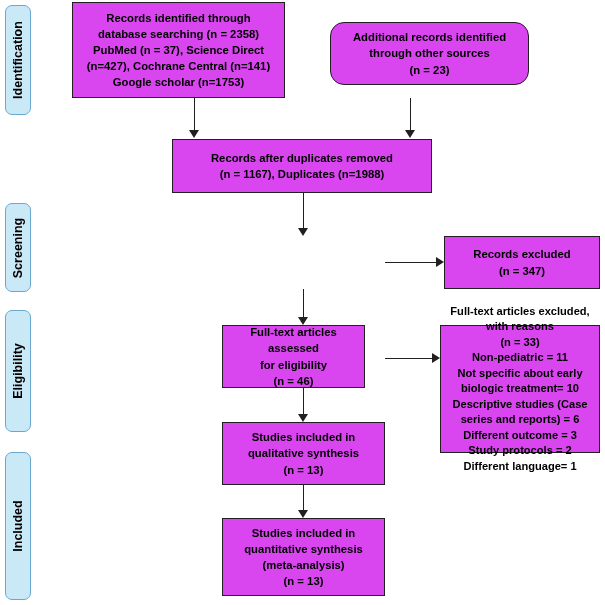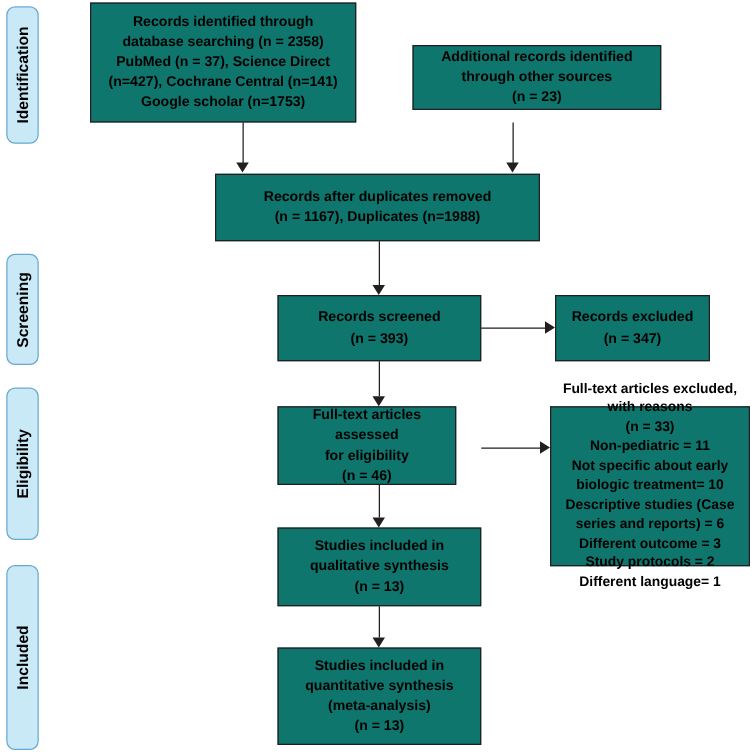--- a/index.html
+++ b/index.html
@@ -37,21 +37,21 @@
     font-weight: bold;
     color: #000000;
     letter-spacing: 0px;
   }
 
   
   .box {
     position: absolute;
     box-sizing: border-box;
     border: 1.6px solid #231f20;
-    background: #0f766e;
+    background: #d946ef;
     display: flex;
     align-items: center;
     justify-content: center;
     text-align: center;
     padding: 2px 4px;
   }
   .box .box-text {
     font-size: 11.3px;
     font-weight: bold;
     line-height: 1.42;
@@ -110,37 +110,33 @@
   </div>
 
   <div class="box" style="left:72px; top:2px; width:213px; height:96px;">
     <span class="box-text">Records identified through
 database searching (n = 2358)
 PubMed (n = 37), Science Direct
 (n=427), Cochrane Central (n=141)
 Google scholar (n=1753)</span>
   </div>
 
-  <div class="box" style="left:330px; top:36px; width:199px; height:52px;">
+  <div class="box" style="left:330px; top:22px; width:199px; height:63px;border-radius:14px;">
     <span class="box-text">Additional records identified
 through other sources
 (n = 23)</span>
   </div>
 
   <div class="box" style="left:172px; top:139px; width:260px; height:54px;">
     <span class="box-text">Records after duplicates removed
 (n = 1167), Duplicates (n=1988)</span>
   </div>
 
-  <div class="box" style="left:222px; top:236px; width:163px; height:53px;">
-    <span class="box-text">Records screened
-(n = 393)</span>
-  </div>
 
-  <div class="box" style="left:444px; top:236px; width:124px; height:53px;">
+  <div class="box" style="left:444px; top:236px; width:156px; height:53px;">
     <span class="box-text">Records excluded
 (n = 347)</span>
   </div>
 
   <div class="box" style="left:222px; top:325px; width:143px; height:63px;">
     <span class="box-text">Full-text articles assessed
 for eligibility
 (n = 46)</span>
   </div>
 

